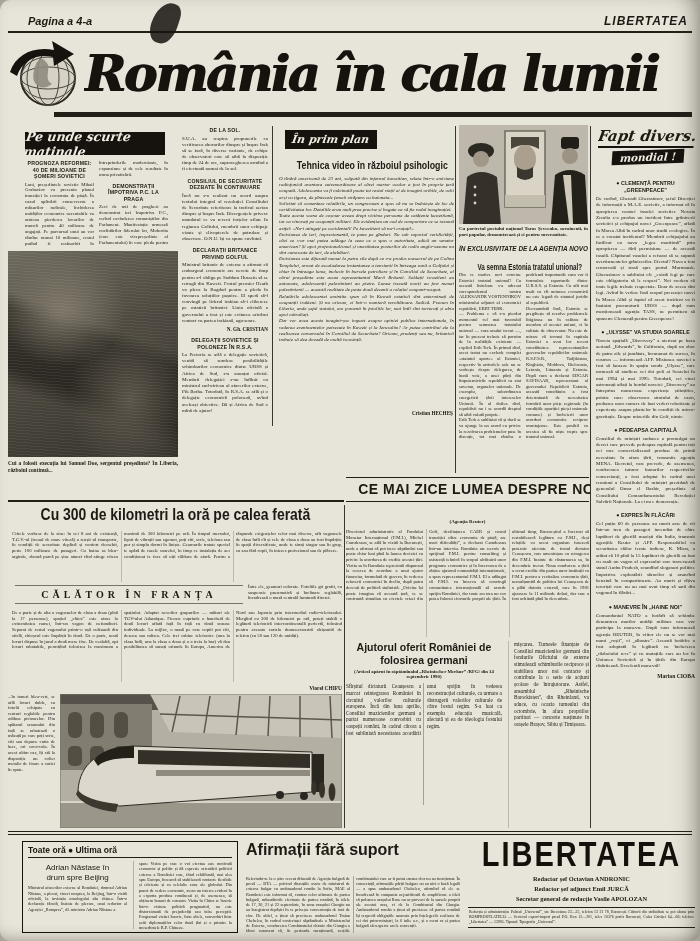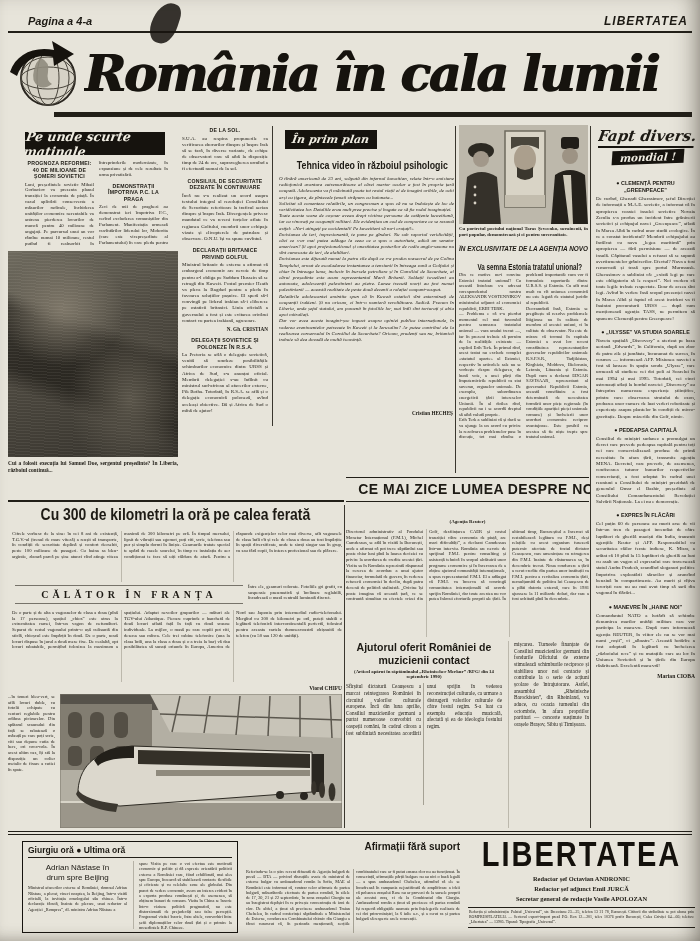--- a/index.html
+++ b/index.html
@@ -1,18 +1,18 @@
 <!DOCTYPE html>
 <html><head>
 <meta charset="utf-8">
 <style>
   html,body{margin:0;padding:0;background:#a8a49c;}
   .page{position:relative;width:700px;height:941px;margin:0 auto;background:#e7e4da;
         color:#1d1a14;font-family:"Liberation Serif",serif;overflow:hidden;
-        box-shadow:inset -16px 0 22px -12px rgba(55,50,40,.5), inset 0 -10px 16px -10px rgba(55,50,40,.35);}
+        box-shadow:inset -16px 0 22px -12px rgba(55,50,40,.5), inset 0 -10px 16px -10px rgba(55,50,40,.35);border-radius:10px;}
   .abs{position:absolute;overflow:hidden;}
   .sans{font-family:"Liberation Sans",sans-serif;}
   .vr{position:absolute;width:1px;background:#3a362e;}
   .hr{position:absolute;background:#221f18;}
   .pre{white-space:pre-line;}
   .art-t{font-family:"Liberation Sans",sans-serif;font-weight:bold;text-align:center;
          font-size:5.2px;line-height:1.25;margin:5px 0 2px;letter-spacing:.2px;}
   .bd{font-size:4.8px;line-height:1.24;text-align:justify;}
   .sig{font-weight:bold;text-align:right;font-size:5.2px;margin-top:2px;}
   .cols2{column-count:2;column-gap:5px;}
@@ -199,21 +199,21 @@
   <div class="abs sans" style="left:345px;top:480px;width:245px;font-weight:bold;text-align:center;white-space:nowrap;">
     <span class="condensed" style="font-size:15.5px;transform:scaleX(.9);letter-spacing:.5px;">CE MAI ZICE LUMEA DESPRE NOI</span>
   </div>
   <div class="hr" style="left:346px;top:501px;width:243px;height:1px;"></div>
 
   <div class="abs" style="left:345px;top:519px;width:245px;font-size:5px;font-weight:bold;text-align:center;">(Agenția Reuter)</div>
   <div class="abs cols3" style="left:346px;top:529px;width:243px;height:108px;font-size:4.6px;line-height:1.22;text-align:justify;">Directorul administrativ al Fondului Monetar Internațional (F.M.I.), Michel Camdessus, se află în vizită la București, unde a afirmat că pot trece săptămîni sau poate chiar luni pînă la luarea deciziei cu privire la acordarea de credite acestei țări. Vizita sa în România reprezintă răspunsul la cererea de acordare a unui ajutor financiar, formulată de guvern, în vederea refacerii economiei în declin, după patru decenii de politică stalinistă. „Oricine își poate imagina că această țară, ce se confruntă simultan cu efectele crizei din Golf, desființarea CAER și costul tranziției către economia de piață, are mari dificultăți”, a declarat Camdessus într-un interviu. România are nevoie de sprijinul F.M.I. pentru consulting și asistență tehnică în scopul alcătuirii unor programe economice și în încercarea de a obține ajutorul comunității internaționale, a spus reprezentantul F.M.I. El a adăugat că F.M.I. va încerca să convingă comunitatea internațională să acorde sprijin României, dar toate acestea nu vor putea înlocui eforturile proprii ale țării. În ultimul timp, Bucureștiul a încercat să restabilească legătura cu F.M.I., deși relațiile cu acest organism fuseseră puternic afectate de fostul dictator Ceaușescu, care amenințase cu retragerea din F.M.I. înainte de răsturnarea sa, în decembrie trecut. Noua conducere a țării a cerut credite din partea unor instituții ca F.M.I. pentru a revitaliza economia țării, nemulțumită de politica lui Ceaușescu de a plăti datoria externă, care în 1981 ajunsese la 11 miliarde dolari, dar care a fost achitată pînă în decembrie.</div>
 
   <div class="abs" style="left:346px;top:641px;width:243px;height:187px;display:flex;gap:6px;">
     <div style="width:160px;">
-      <div class="sans" style="font-weight:bold;font-size:10.5px;line-height:1.2;text-align:center;">Ajutorul oferit României de muzicienii contact</div>
+      <div class="sans" style="font-weight:bold;font-size:10.5px;line-height:1.2;text-align:center;">Ajutorul oferit României de folosirea germani</div>
       <div style="font-size:4.8px;font-weight:bold;text-align:center;margin:3px 6px 4px;">(Articol apărut în săptămînalul „Rheinischer Merkur” /RFG/ din 14 septembrie 1990)</div>
       <div class="colrule2" style="font-size:5.2px;line-height:1.28;text-align:justify;height:122px;overflow:hidden;">Sfîrșitul dictaturii Ceaușescu a marcat reintegrarea României în circuitul valorilor culturale europene. Încă din luna aprilie, Consiliul muzicienilor germani a purtat numeroase convorbiri cu oaspeții români, în cadrul cărora a fost subliniată necesitatea acordării unui sprijin în vederea reconstrucției culturale, ca urmare a distrugerii valorilor culturale de către fostul regim. S-a luat ca exemplu educația muzicală, afectată și ea de ideologia fostului regim.</div>
     </div>
     <div style="width:77px;font-size:5.2px;line-height:1.28;text-align:justify;overflow:hidden;border-left:1px solid #bcb8ac;padding-left:5px;">mișcarea. Turneele finanțate de Consiliul muzicienilor germani din fondurile Oficiului de externe stimulează schimburile reciproce și stabilirea unor noi contacte și contribuie la o serie de acțiuni școlare de întrajutorare. Astfel, ansamblul „Rheinische Barockisten”, din Rheinland, va aduce, cu ocazia turneului din octombrie, în afara propriilor partituri — concerte susținute în orașele Brașov, Sibiu și Timișoara.</div>
   </div>
 
   <div class="hr" style="left:8px;top:500px;width:336px;height:1.5px;"></div>
   <div class="abs sans" style="left:8px;top:505px;width:334px;font-weight:bold;text-align:center;white-space:nowrap;">
     <span class="condensed" style="font-size:17px;transform:scaleX(.82);">Cu 300 de kilometri la oră pe calea ferată</span>
   </div>
@@ -266,32 +266,32 @@
         <ellipse cx="254" cy="94" rx="2.6" ry="7"></ellipse>
       </g>
       <rect x="0" y="0" width="282" height="134" fill="none" stroke="#7b766b" stroke-width="1"></rect>
     </svg>
   </div>
 
   <div class="hr" style="left:8px;top:831px;width:684px;height:1px;"></div>
   <div class="hr" style="left:8px;top:834px;width:684px;height:1px;"></div>
 
   <div class="abs box" style="left:22px;top:841px;width:216px;height:92px;padding:3px 5px;box-sizing:border-box;">
-    <div class="sans" style="font-size:8.5px;font-weight:bold;border-bottom:1px solid #221f18;padding-bottom:2px;">Giurgiu oră ● Ultima oră</div>
+    <div class="sans" style="font-size:8.5px;font-weight:bold;border-bottom:1px solid #221f18;padding-bottom:2px;">Toate oră ● Ultima oră</div>
     <div style="display:grid;grid-template-columns:1fr 1fr;gap:6px;margin-top:3px;height:68px;overflow:hidden;">
       <div>
         <div class="sans" style="font-size:8px;font-weight:normal;text-align:center;line-height:1.2;margin:2px 16px 3px;">Adrian Năstase în drum spre Beijing</div>
         <div class="bd" style="font-size:4.3px;">Ministrul afacerilor externe al României, domnul Adrian Năstase, a plecat, vineri noaptea, la Beijing, într-o vizită oficială, la invitația omologului său chinez. Într-o declarație făcută, înainte de plecare, unui redactor al Agenției „Rompres”, dl. ministru Adrian Năstase a</div>
       </div>
       <div class="bd" style="font-size:4.3px;border-left:1px solid #b5b1a5;padding-left:5px;">spus: Vizita pe care o voi efectua este motivată economic și politic și dă expresie orientării politicii externe a României care, fiind echilibrată, mai ales spre Europa, încearcă să stabilească contacte flexibile și eficiente și cu celelalte zone ale globului. Din punct de vedere economic, avem un interes evident în a exporta produse românești și, de asemenea, să obținem bunuri de consum. Vizita în China se înscrie într-o viziune politică pragmatică, nu este distorsionată de prejudecăți sau false percepții. Programul vizitei înscrie, între altele, convorbiri între șefii diplomațiilor celor două țări și o primire la președintele R.P. Chineze.</div>
     </div>
   </div>
 
   <div class="abs" style="left:246px;top:841px;width:214px;height:92px;">
-    <div class="sans" style="font-size:10px;font-weight:bold;text-align:right;margin-bottom:17px;">Afirmații fără suport</div>
+    <div class="sans" style="font-size:16px;font-weight:bold;text-align:left;margin-bottom:17px;">Afirmații fără suport</div>
     <div class="colrule2" style="font-size:4.3px;line-height:1.22;text-align:justify;height:74px;overflow:hidden;">Referindu-se la o știre recent difuzată de Agenția bulgară de presă — BTA — privind discuțiile avute de ministrul de externe bulgar cu ambasadorul român la Sofia, MAE al României este informat că, contrar celor afirmate de partea bulgară, măsurătorile efectuate de partea română, în zilele de 17, 20, 21 și 22 septembrie, în zona orașului Giurgiu nu au înregistrat depășiri în ce privește concentrația de ioni de clor. De altfel, a ținut să precizeze ambasadorul Traian Chebeleu, în cadrul conferinței săptămînale a Ministerului de Externe, conducerea Combinatului chimic din Giurgiu a făcut cunoscut că, în perioada menționată, secțiile combinatului care ar fi putut emana clor nu au funcționat. În consecință, afirmațiile părții bulgare nu au nici o bază legală — a spus ambasadorul Chebeleu, afirmînd că ele se încadrează în campania nejustificată de amplificare a ideii că poluarea orașului Ruse nu ar proveni de la sursele proprii ale acestui oraș, ci de la Combinatul din Giurgiu. Ambasadorul român a ținut să precizeze că partea română își respectă obligațiile asumate prin înțelegerile realizate de cei doi prim-miniștri, la 6 iulie a.c., și a cerut ca și partea bulgară să respecte acele convenții.</div>
   </div>
 
   <div class="abs" style="left:468px;top:838px;width:227px;height:100px;text-align:center;">
     <div class="logo-ft">LIBERTATEA</div>
     <div class="staff" style="margin-top:3px;">
       <div>Redactor șef Octavian ANDRONIC</div>
       <div>Redactor șef adjunct Emil JURCĂ</div>
       <div>Secretar general de redacție Vasile APOLOZAN</div>
     </div>

